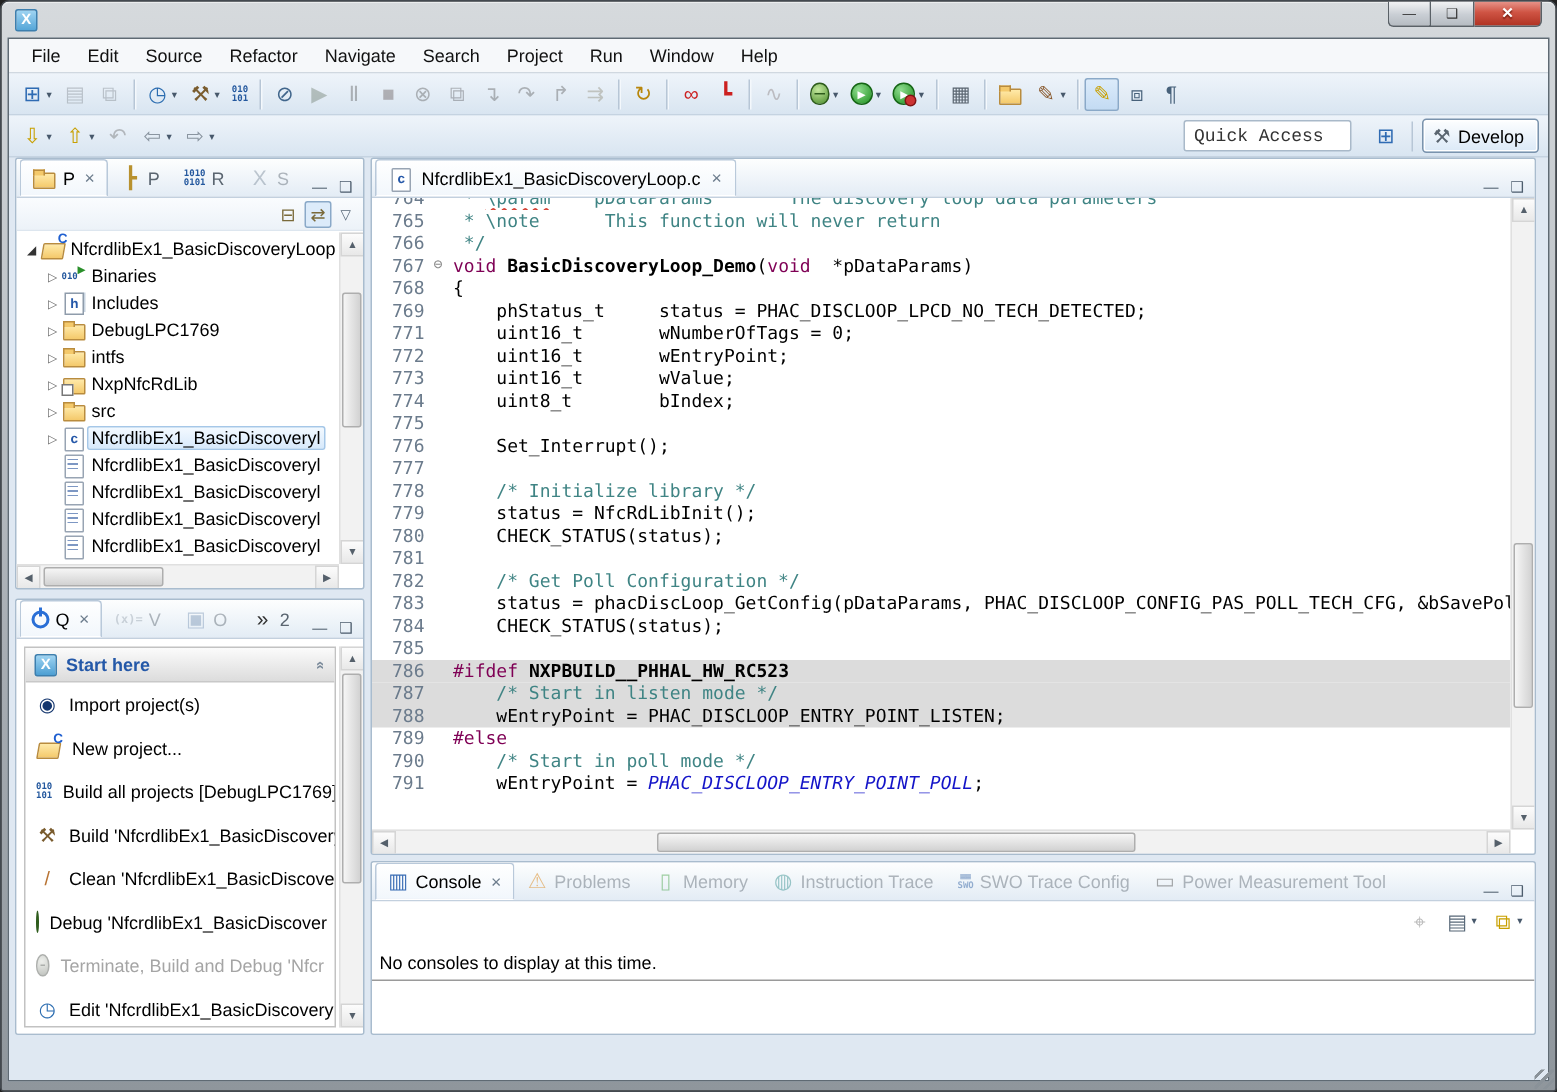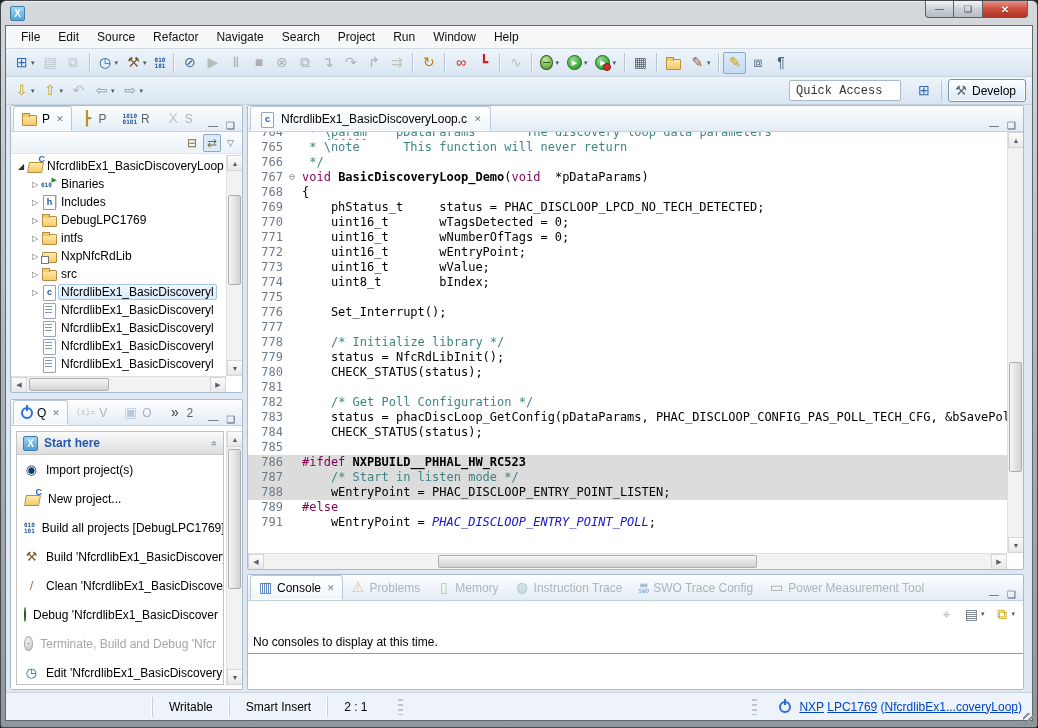--- a/index.html
+++ b/index.html
@@ -507,40 +507,40 @@
             <span>❑</span>
           </span>
         </div>
         <div class="codewrap" id="code-view">
             <div class="cl"><span class="ann"></span><span class="ln">764</span><span class="fold"></span><span class="codeln"><span class="tok c"> * </span><span class="tok cs">\param</span><span class="tok c">    pDataParams       The discovery loop data parameters</span></span></div>
             <div class="cl"><span class="ann"></span><span class="ln">765</span><span class="fold"></span><span class="codeln"><span class="tok c"> * \note      This function will never return</span></span></div>
             <div class="cl"><span class="ann"></span><span class="ln">766</span><span class="fold"></span><span class="codeln"><span class="tok c"> */</span></span></div>
             <div class="cl"><span class="ann"></span><span class="ln">767</span><span class="fold">⊖</span><span class="codeln"><span class="tok k">void</span><span class="tok p"> </span><span class="tok b">BasicDiscoveryLoop_Demo</span><span class="tok p">(</span><span class="tok k">void</span><span class="tok p">  *pDataParams)</span></span></div>
             <div class="cl"><span class="ann"></span><span class="ln">768</span><span class="fold"></span><span class="codeln"><span class="tok p">{</span></span></div>
             <div class="cl"><span class="ann"></span><span class="ln">769</span><span class="fold"></span><span class="codeln"><span class="tok p">    phStatus_t     status = PHAC_DISCLOOP_LPCD_NO_TECH_DETECTED;</span></span></div>
-            <div class="cl"><span class="ann"></span><span class="ln">770</span><span class="fold"></span><span class="codeln"><span class="tok p">    uint16_t       wTagsDetected = 0;</span></span></div>
             <div class="cl"><span class="ann"></span><span class="ln">771</span><span class="fold"></span><span class="codeln"><span class="tok p">    uint16_t       wNumberOfTags = 0;</span></span></div>
             <div class="cl"><span class="ann"></span><span class="ln">772</span><span class="fold"></span><span class="codeln"><span class="tok p">    uint16_t       wEntryPoint;</span></span></div>
             <div class="cl"><span class="ann"></span><span class="ln">773</span><span class="fold"></span><span class="codeln"><span class="tok p">    uint16_t       wValue;</span></span></div>
             <div class="cl"><span class="ann"></span><span class="ln">774</span><span class="fold"></span><span class="codeln"><span class="tok p">    uint8_t        bIndex;</span></span></div>
             <div class="cl"><span class="ann"></span><span class="ln">775</span><span class="fold"></span><span class="codeln"></span></div>
             <div class="cl"><span class="ann"></span><span class="ln">776</span><span class="fold"></span><span class="codeln"><span class="tok p">    Set_Interrupt();</span></span></div>
             <div class="cl"><span class="ann"></span><span class="ln">777</span><span class="fold"></span><span class="codeln"></span></div>
             <div class="cl"><span class="ann"></span><span class="ln">778</span><span class="fold"></span><span class="codeln"><span class="tok p">    </span><span class="tok c">/* Initialize library */</span></span></div>
             <div class="cl"><span class="ann"></span><span class="ln">779</span><span class="fold"></span><span class="codeln"><span class="tok p">    status = NfcRdLibInit();</span></span></div>
             <div class="cl"><span class="ann"></span><span class="ln">780</span><span class="fold"></span><span class="codeln"><span class="tok p">    CHECK_STATUS(status);</span></span></div>
             <div class="cl"><span class="ann"></span><span class="ln">781</span><span class="fold"></span><span class="codeln"></span></div>
             <div class="cl"><span class="ann"></span><span class="ln">782</span><span class="fold"></span><span class="codeln"><span class="tok p">    </span><span class="tok c">/* Get Poll Configuration */</span></span></div>
             <div class="cl"><span class="ann"></span><span class="ln">783</span><span class="fold"></span><span class="codeln"><span class="tok p">    status = phacDiscLoop_GetConfig(pDataParams, PHAC_DISCLOOP_CONFIG_PAS_POLL_TECH_CFG, &amp;bSavePoll</span></span></div>
             <div class="cl"><span class="ann"></span><span class="ln">784</span><span class="fold"></span><span class="codeln"><span class="tok p">    CHECK_STATUS(status);</span></span></div>
             <div class="cl"><span class="ann"></span><span class="ln">785</span><span class="fold"></span><span class="codeln"></span></div>
             <div class="cl hl"><span class="ann"></span><span class="ln">786</span><span class="fold"></span><span class="codeln"><span class="tok k">#ifdef</span><span class="tok p"> </span><span class="tok b">NXPBUILD__PHHAL_HW_RC523</span></span></div>
             <div class="cl hl"><span class="ann"></span><span class="ln">787</span><span class="fold"></span><span class="codeln"><span class="tok p">    </span><span class="tok c">/* Start in listen mode */</span></span></div>
             <div class="cl hl"><span class="ann"></span><span class="ln">788</span><span class="fold"></span><span class="codeln"><span class="tok p">    wEntryPoint = PHAC_DISCLOOP_ENTRY_POINT_LISTEN;</span></span></div>
             <div class="cl"><span class="ann"></span><span class="ln">789</span><span class="fold"></span><span class="codeln"><span class="tok k">#else</span></span></div>
+            <div class="cl"><span class="ann"></span><span class="ln">790</span><span class="fold"></span><span class="codeln"><span class="tok p">    </span><span class="tok c">/* Start in poll mode */</span></span></div>
             <div class="cl"><span class="ann"></span><span class="ln">791</span><span class="fold"></span><span class="codeln"><span class="tok p">    wEntryPoint = </span><span class="tok m">PHAC_DISCLOOP_ENTRY_POINT_POLL</span><span class="tok p">;</span></span></div>
           </div>
         <div class="vscroll" style="top:26px;bottom:16px">
           <span class="sbtn" style="top:0">▲</span>
           <span class="sbtn" style="bottom:0">▼</span>
           <span class="thumbv" style="top:230px;height:110px"></span>
         </div>
         <div class="hscroll">
           <span class="sbtn" style="left:0">◀</span>
           <span class="sbtn" style="right:0">▶</span>
@@ -593,30 +593,15 @@
               <span class="tbtn">
                 <span class="ticon" style="color: rgb(200, 160, 0);">⧉</span>
                 <span class="dda">▾</span>
               </span>
             </div>
           <div class="con-msg">No consoles to display at this time.</div>
         </div>
       </div>
     </div>
 
-    <div class="statusbar">
-      <span class="sb-cell" style="margin-left:146px">Writable</span>
-      <span class="sb-cell">Smart Insert</span>
-      <span class="sb-cell">2 : 1</span>
-      <span class="sb-grip"></span>
-      <span class="sb-right">
-        <span class="sb-grip"></span>
-        <span class="powico"></span>
-        <span>
-          <span class="sb-link">NXP</span>
-          <span class="sb-link">LPC1769</span>
-          <span style="color:#0044cc">(</span><span class="sb-link">NfcrdlibEx1...coveryLoop</span><span style="color:#0044cc">)</span>
-        </span>
-      </span>
-    </div>
   </div>
   <div class="grip"></div>
 </div>
 
 </body></html>

